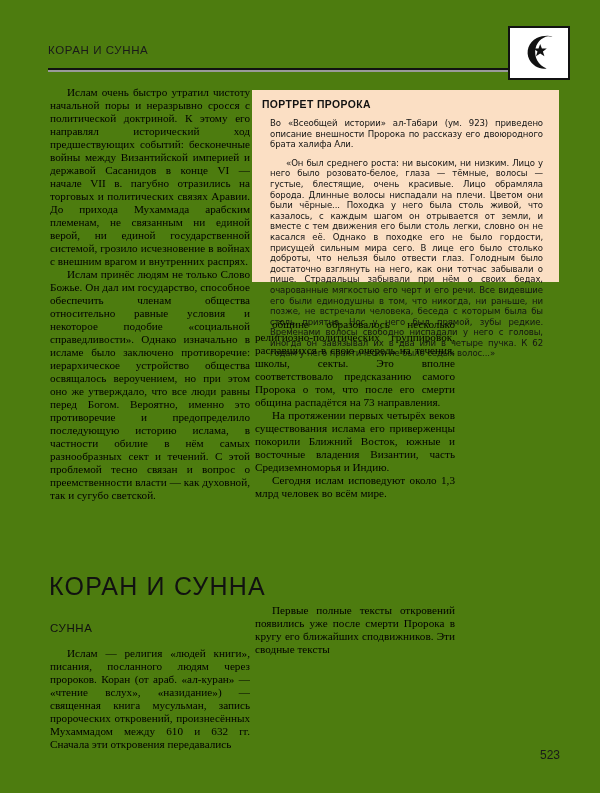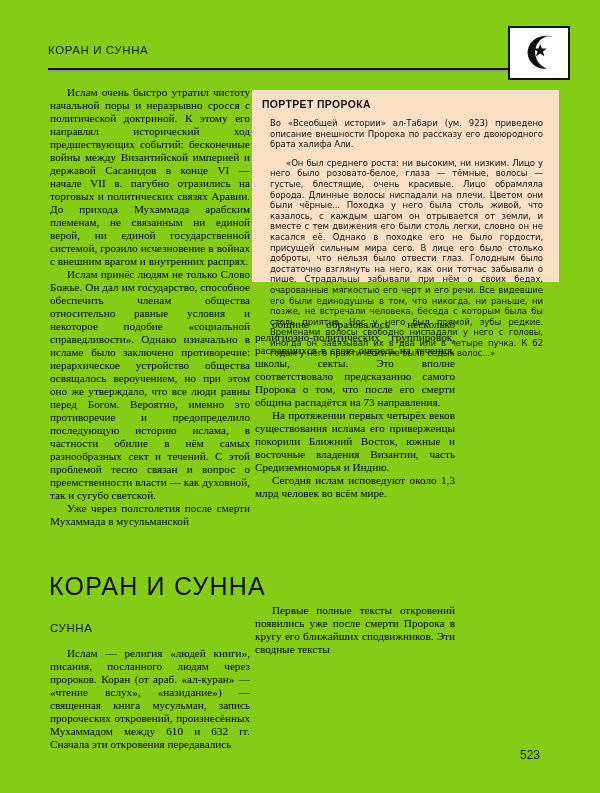--- a/index.html
+++ b/index.html
@@ -14,21 +14,21 @@
     font-family: "Liberation Serif", serif;
     color: #000000;
     overflow: hidden;
   }
 
   .page {
     position: absolute;
     inset: 0;
     width: 600px;
     height: 793px;
-    background: #84cc16;
+    background: #4d7c0f;
   }
 
   
   .runhead {
     position: absolute;
     left: 48px;
     top: 44px;
     font-family: "Liberation Sans", sans-serif;
     font-size: 11.5px;
     letter-spacing: 0.6px;
@@ -125,20 +125,21 @@
 
   #col-left-bottom  { left: 50px;  top: 647px; width: 200px; }
   #col-right-bottom { left: 255px; top: 604px; width: 200px; }
 
   
   .folio {
     position: absolute;
     left: 520px;
     top: 748px;
     width: 40px;
+    text-align: right;
     font-family: "Liberation Sans", sans-serif;
     font-size: 12px;
     color: #1a1a1a;
   }
 </style>
 </head>
 <body>
 
 <div class="page">
 
@@ -151,21 +152,20 @@
                C22.0 36.6 14.6 33.2 11.3 26.6 C7.3 18.6 10.7 9.0 18.8 5.0
                C23.8 2.5 29.6 2.2 34.5 3.2 Z" fill="#111"></path>
       <path d="M22.2 11.0 L23.9 15.6 L28.8 15.6 L24.9 18.6 L26.4 23.3
                L22.2 20.4 L18.0 23.3 L19.5 18.6 L15.6 15.6 L20.5 15.6 Z" fill="#111"></path>
     </svg>
   </div>
 
   <div class="col" id="col-left-top">
     <p>Ислам очень быстро утратил чистоту начальной поры и неразрывно срос­ся с политической доктриной. К этому его направлял исторический ход предшествующих событий: бесконечные войны между Византийской империей и державой Сасанидов в конце VI — начале VII в. пагубно отразились на торговых и политических связях Аравии. До прихода Мухаммада арабским племенам, не связанным ни единой верой, ни единой государственной системой, грозило исчезновение в войнах с внешним врагом и внутренних распрях.</p>
     <p>Ислам принёс людям не только Слово Божье. Он дал им государство, способное обеспечить членам общества относительно равные условия и некоторое подобие «социальной справедливости». Однако изначально в исламе было заключено противоречие: иерархическое устройство общества освящалось вероучением, но при этом оно же утверждало, что все люди равны перед Богом. Вероятно, именно это противоречие и предопределило последующую историю ислама, в частности обилие в нём самых разнообразных сект и течений. С этой проблемой тесно связан и вопрос о преемственности власти — как духовной, так и сугубо светской.</p>
-    <p>Уже через полстолетия после смерти Мухаммада в мусульманской</p>
   </div>
 
   <div class="sidebox">
     <div class="sidebox-title">ПОРТРЕТ  ПРОРОКА</div>
     <div class="sidebox-body">
       <p>Во «Всеобщей истории» ал-Табари (ум. 923) приведено описание внешности Пророка по рассказу его двоюродного брата халифа Али.</p>
       <p class="ind">«Он был среднего роста: ни высоким, ни низким. Лицо у него было розовато-белое, глаза — тёмные, волосы — густые, блестящие, очень красивые. Лицо обрамляла борода. Длинные волосы ниспадали на плечи. Цветом они были чёрные... Походка у него была столь живой, что казалось, с каждым шагом он отрывается от земли, и вместе с тем движения его были столь легки, словно он не касался её. Однако в походке его не было гордости, присущей сильным мира сего. В лице его было столько доброты, что нельзя было отвести глаз. Голодным было достаточно взглянуть на него, как они тотчас забывали о пише. Страдальцы забывали при нём о своих бедах, очарованные мягкостью его черт и его речи. Все видевшие его были единодушны в том, что никогда, ни раньше, ни позже, не встречали человека, беседа с которым была бы столь приятна. Нос у него был прямой, зубы редкие. Временами волосы свободно ниспадали у него с головы, иногда он завязывал их в два или в четыре пучка. К 62 годам у него практически не было седых волос...»</p>
     </div>
   </div>
 

